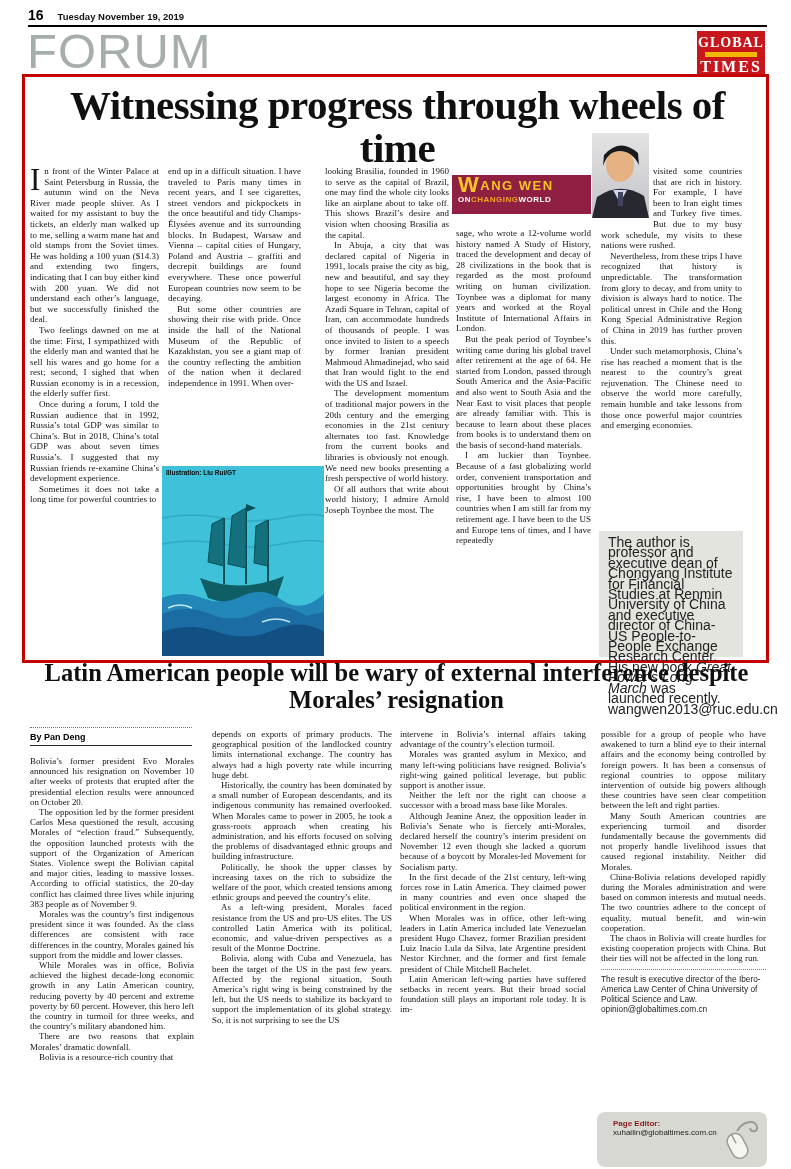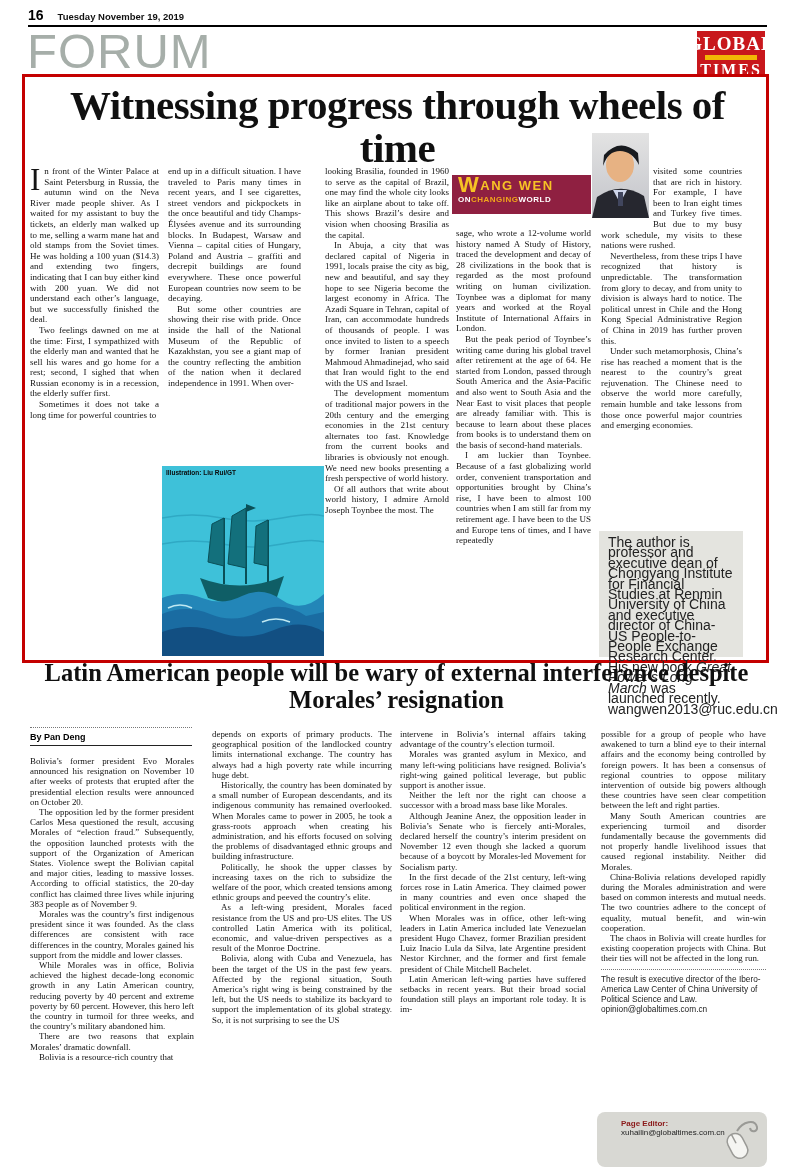--- a/index.html
+++ b/index.html
@@ -13,21 +13,21 @@
   .masthead { position:absolute; left:28px; top:7px; display:flex; align-items:baseline; gap:14px;
               font-family:"Liberation Sans", sans-serif; }
   .page-num { font-size:14px; font-weight:800; color:#000; }
   .issue-date { font-size:9.5px; font-weight:700; color:#111; }
   .mast-rule { position:absolute; left:28px; right:24px; top:25px; height:2px; background:#000; }
   .forum-title { position:absolute; left:27px; top:27px; font-family:"Liberation Sans", sans-serif;
                  font-size:49px; line-height:1; color:#a6aea9; letter-spacing:1px; font-weight:400; }
   .gt-logo { position:absolute; left:697px; top:31px; width:68px; height:55px; background:#c8171c;
              display:flex; flex-direction:column; align-items:center; justify-content:center;
              font-family:"Liberation Serif", serif; }
-  .gt-l1 { font-size:19px; font-weight:700; color:#fff; letter-spacing:1px; line-height:1; }
+  .gt-l1 { font-size:14px; font-weight:700; color:#fff; letter-spacing:1px; line-height:1; }
   .gt-bar { width:52px; height:5px; background:#f2b705; margin:2px 0; }
   .gt-l2 { font-size:16px; font-weight:700; color:#fff; letter-spacing:2px; line-height:1; }
   .gt-micro { width:56px; height:3px; margin-top:3px;
               background:repeating-linear-gradient(90deg,#f4c4c4 0 2px,#c8171c 2px 4px); }
   
   .a1-box { position:absolute; left:22px; top:74px; width:747px; height:589px;
             border:3px solid #c40000; background:#fff; }
   .headline1 { position:absolute; left:30px; right:26px; top:84px; text-align:center;
                font-size:41px; line-height:1.05; color:#101010; letter-spacing:-0.5px; }
   .a1col { position:absolute; font-size:9px; line-height:10.6px; text-align:justify; overflow:hidden; }
@@ -69,21 +69,21 @@
   .a2col { position:absolute; font-size:8.9px; line-height:10.2px; text-align:justify; overflow:hidden; }
   .d1 { left:30px;  top:756px; width:164px; height:412px; }
   .d2 { left:212px; top:729px; width:180px; height:439px; }
   .d3 { left:400px; top:729px; width:186px; height:439px; }
   .d4 { left:601px; top:729px; width:165px; height:378px; }
   .author-note { margin-top:5px; padding-top:4px; border-top:1px dotted #777;
                  font-family:"Liberation Sans", sans-serif; font-size:8.3px; line-height:10.2px;
                  text-align:left; color:#222; }
   
   .editor-box { position:absolute; left:597px; top:1112px; width:170px; height:55px;
-                background:#d8d8d3; border-radius:8px; padding:7px 24px;
+                background:#d8d8d3; border-radius:8px; padding:7px 16px;
                 font-family:"Liberation Sans", sans-serif; }
   .editor-label { font-size:8px; font-weight:800; color:#8b1a1a; }
   .editor-email { font-size:8px; color:#222; }
   .mouse-icon { position:absolute; right:6px; top:5px; }
 </style>
 </head>
 <body>
 
 <div class="page">
 
@@ -101,20 +101,21 @@
     <span class="gt-micro"></span>
   </div>
 
   <div class="a1-box"></div>
   <h1 class="headline1">Witnessing progress through wheels of time</h1>
 
   <div class="a1col c1">
     <p class="p-first"><span class="dropcap">I</span><span>n front of the Winter Palace at Saint Petersburg in Russia, the autumn wind on the Neva River made people shiver. As I waited for my assistant to buy the tickets, an elderly man walked up to me, selling a warm mane hat and old stamps from the Soviet times. He was holding a 100 yuan ($14.3) and extending two fingers, indicating that I can buy either kind with 200 yuan. We did not understand each other’s language, but we successfully finished the deal.</span></p>
     <div>
         <p>Two feelings dawned on me at the time: First, I sympathized with the elderly man and wanted that he sell his wares and go home for a rest; second, I sighed that when Russian economy is in a recession, the elderly suffer first.</p>
+        <p>Once during a forum, I told the Russian audience that in 1992, Russia’s total GDP was similar to China’s. But in 2018, China’s total GDP was about seven times Russia’s. I suggested that my Russian friends re-examine China’s development experience.</p>
         <p>Sometimes it does not take a long time for powerful countries to</p>
       </div>
   </div>
   <div class="a1col c2 cont">
       <p>end up in a difficult situation. I have traveled to Paris many times in recent years, and I see cigarettes, street vendors and pickpockets in the once beautiful and tidy Champs-Élysées avenue and its surrounding blocks. In Budapest, Warsaw and Vienna – capital cities of Hungary, Poland and Austria – graffiti and decrepit buildings are found everywhere. These once powerful European countries now seem to be decaying.</p>
       <p>But some other countries are showing their rise with pride. Once inside the hall of the National Museum of the Republic of Kazakhstan, you see a giant map of the country reflecting the ambition of the nation when it declared independence in 1991. When over-</p>
     </div>
   <div class="a1col c3 cont">
       <p>looking Brasilia, founded in 1960 to serve as the capital of Brazil, one may find the whole city looks like an airplane about to take off. This shows Brazil’s desire and vision when choosing Brasilia as the capital.</p>
       <p>In Abuja, a city that was declared capital of Nigeria in 1991, locals praise the city as big, new and beautiful, and say they hope to see Nigeria become the largest economy in Africa. The Azadi Square in Tehran, capital of Iran, can accommodate hundreds of thousands of people. I was once invited to listen to a speech by former Iranian president Mahmoud Ahmadinejad, who said that Iran would fight to the end with the US and Israel.</p>

